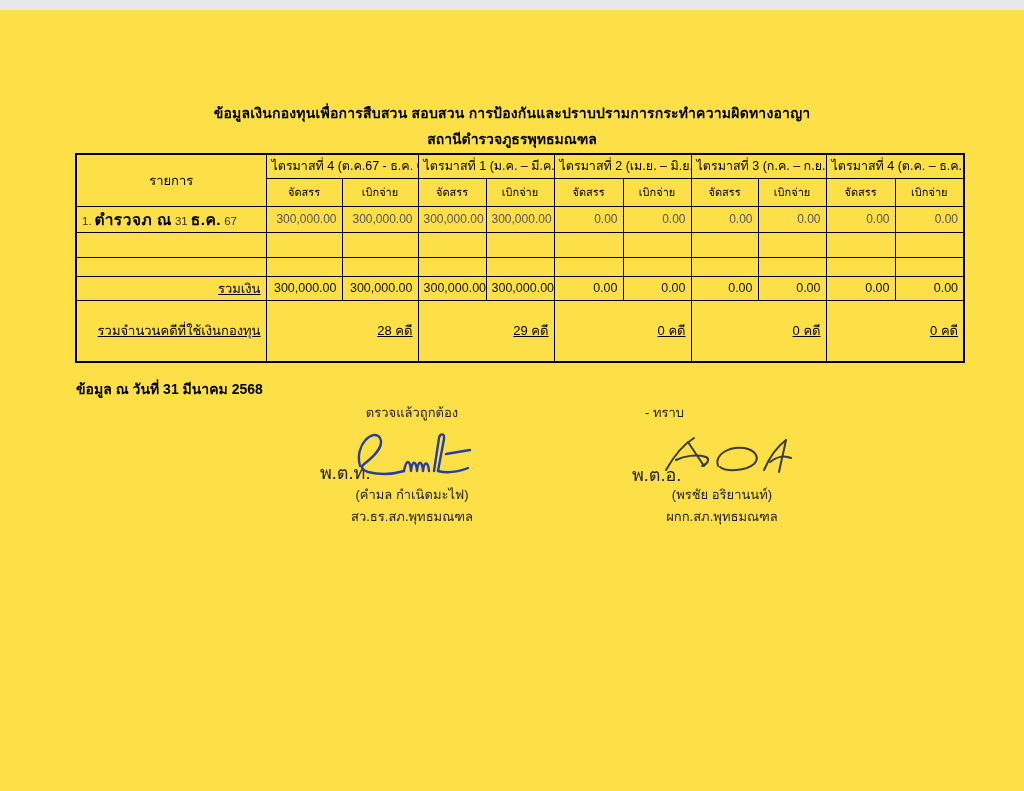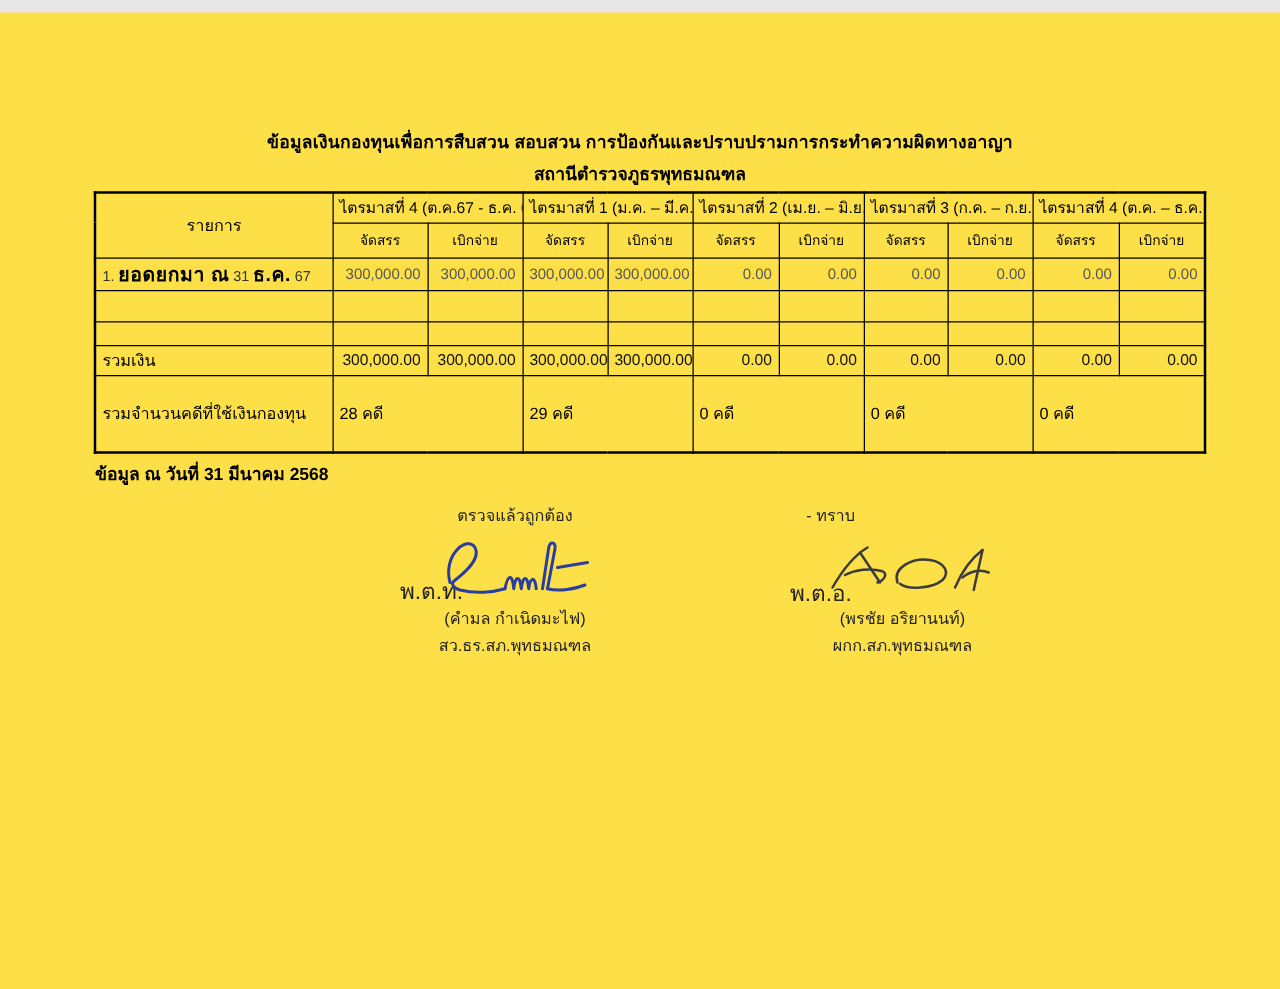--- a/index.html
+++ b/index.html
@@ -32,25 +32,25 @@
   tr.h-empty1{ height:25px; }
   tr.h-empty2{ height:19px; }
   tr.h-total { height:24px; }
   tr.h-cases { height:62px; }
   th.qtr { font-size:12.5px; text-align:center; padding:0 2px; }
   th.sub { font-size:11px; text-align:center; }
   th.item-col { text-align:center; font-size:13px; }
   td.num { text-align:right; font-size:12px; color:#555; padding-right:6px; }
   td.num-total { text-align:right; font-size:12.5px; color:#111; font-weight:600; padding-right:6px; }
   td.label-cell { text-align:left; padding-left:4px; }
-  td.center { text-align:left; }
+  td.center { text-align:right;text-decoration:underline; }
   .lp-sm { font-size:11.5px; color:#333; margin-right:3px; }
   .lp-big { font-size:15.5px; font-weight:bold; color:#000; margin-right:3px; letter-spacing:0.5px; }
   .footnote {
-    position:absolute; top:358px; left:76px; font-size:14px; font-weight:600;
+    position:absolute; top:368px; left:76px; font-size:14px; font-weight:600;
   }
   .sig-block { position:absolute; width:260px; text-align:center; font-size:13px; color:#222; }
   .sig-left  { top:392px; left:282px;text-align:center; }
   .sig-right { top:392px; left:592px; }
   .sig-head { height:18px; }
   .sig-head-right { text-align:left; padding-left:53px; }
   .sig-row { position:relative; height:62px; }
   .sig-rank { position:absolute; left:38px; top:38px; font-size:18px; }
   .sig-rank-right { left:40px; top:40px; }
   .sig-svg { position:absolute; left:68px; top:4px; }
@@ -95,21 +95,21 @@
       <th class="sub">เบิกจ่าย</th>
       <th class="sub">จัดสรร</th>
       <th class="sub">เบิกจ่าย</th>
       <th class="sub">จัดสรร</th>
       <th class="sub">เบิกจ่าย</th>
       <th class="sub">จัดสรร</th>
       <th class="sub">เบิกจ่าย</th>
     </tr>
     <tr class="h-data">
       <td class="label-cell">
-        <span class="lp-sm">1.</span><span class="lp-big">ยอดยกมา ณ</span><span class="lp-sm">31</span><span class="lp-big">ธ.ค.</span><span class="lp-sm">67</span>
+        <span class="lp-sm">1.</span><span class="lp-big">ตำรวจภ ณ</span><span class="lp-sm">31</span><span class="lp-big">ธ.ค.</span><span class="lp-sm">67</span>
       </td>
       <td class="num">300,000.00</td>
       <td class="num">300,000.00</td>
       <td class="num">300,000.00</td>
       <td class="num">300,000.00</td>
       <td class="num">0.00</td>
       <td class="num">0.00</td>
       <td class="num">0.00</td>
       <td class="num">0.00</td>
       <td class="num">0.00</td>

